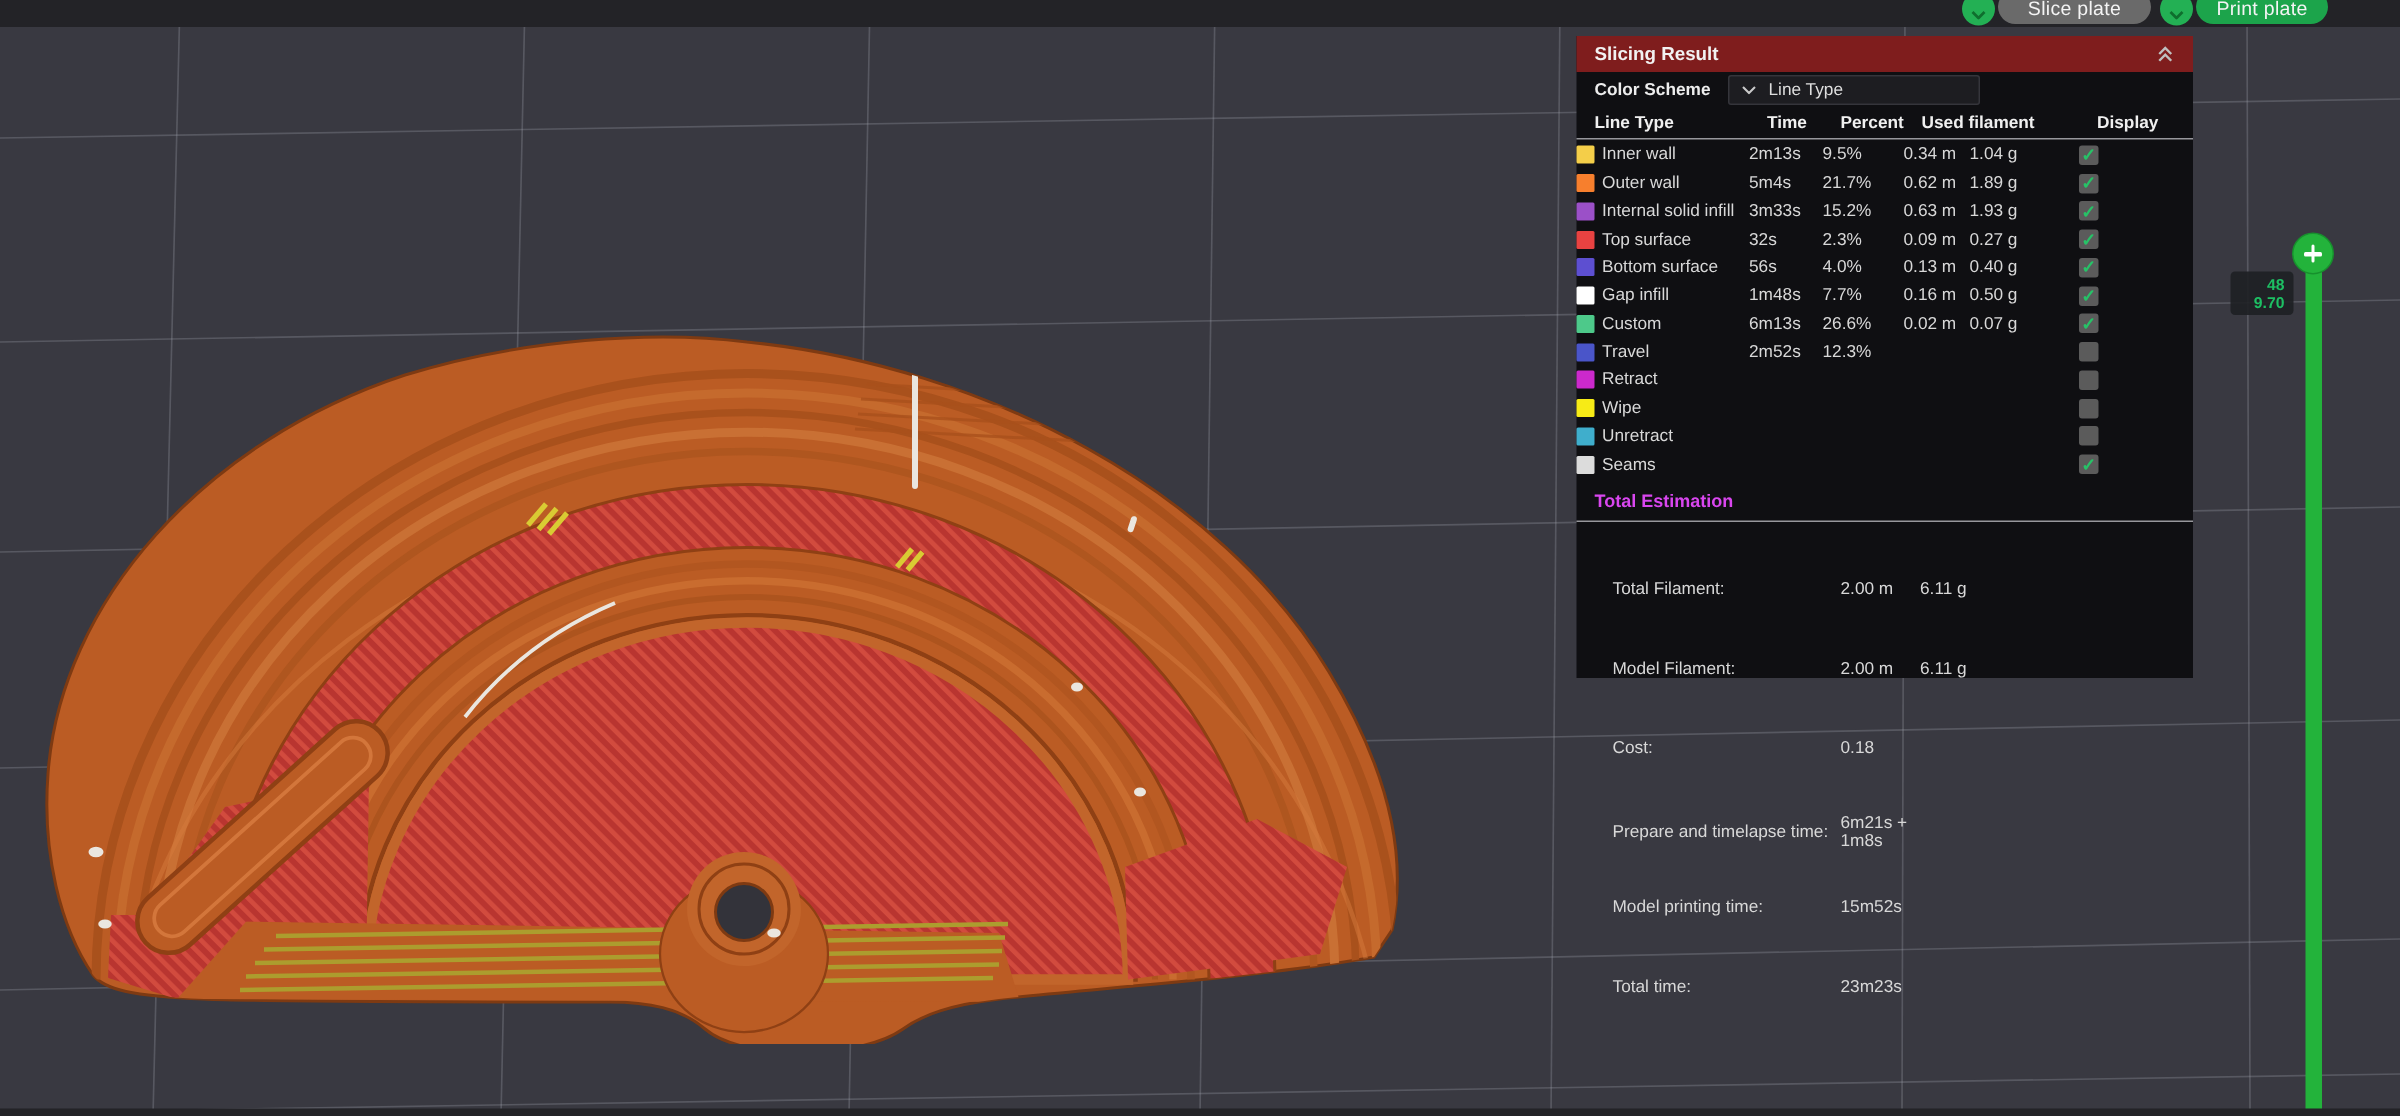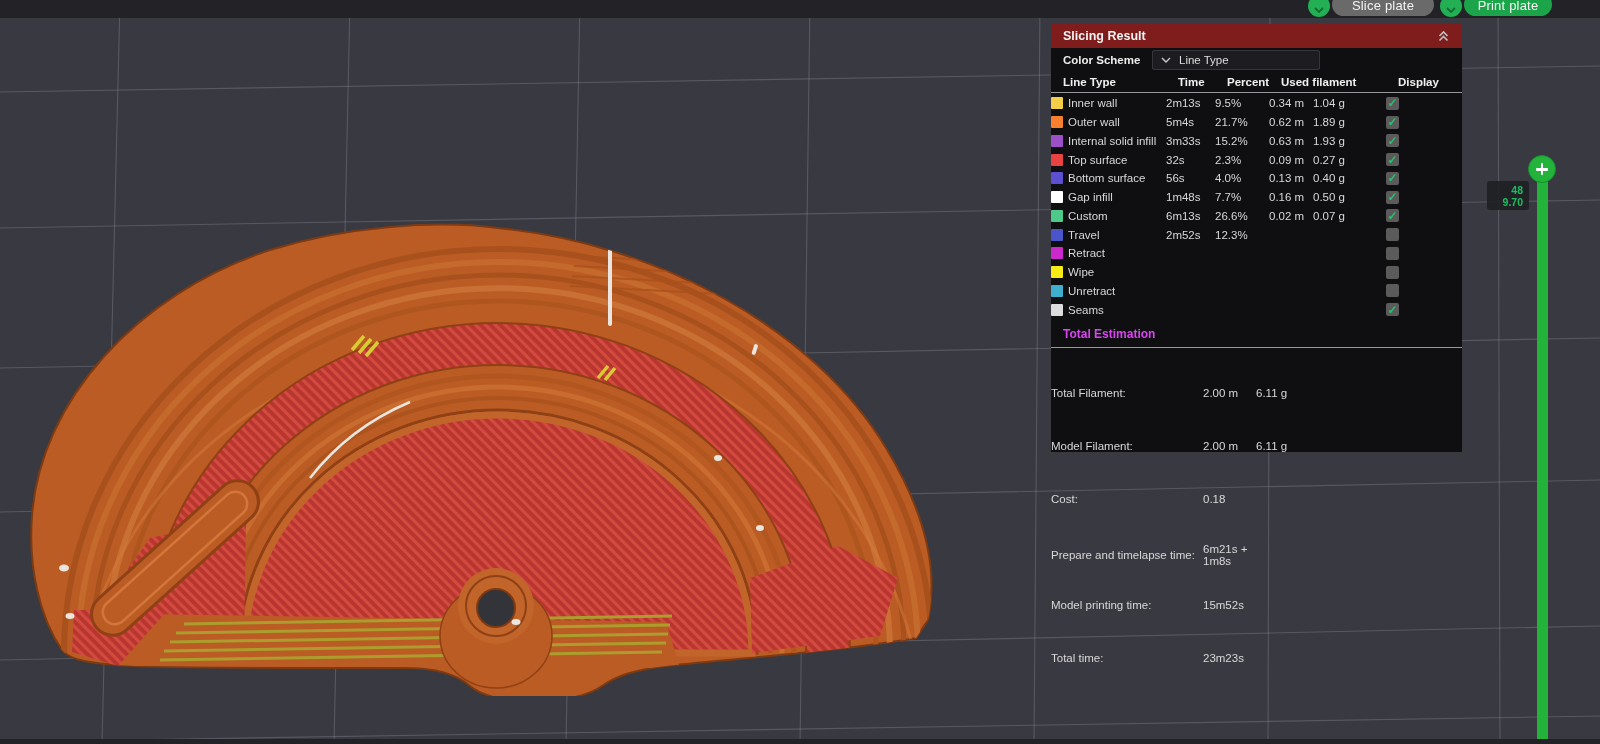--- a/index.html
+++ b/index.html
@@ -52,21 +52,21 @@
   .hairline{border:none;border-top:1px solid #97979C;margin:0 0 1px 0;}
   .lt-row{height:18.75px;}
   .swatch{width:12px;height:12px;border-radius:1px;display:inline-block;}
   .cbcell{display:flex;}
   .cb{
     width:13px;height:13px;background:#5B5B5B;border-radius:2px;display:flex;
     align-items:center;justify-content:center;cursor:pointer;
   }
   .cb .chk{color:#27C267;font-size:12px;font-weight:bold;line-height:10px;}
   .total-title{font-weight:bold;font-size:12px;color:#d946ef;padding:8px 12px 6px 12px;}
-  .tot-row{display:grid;grid-template-columns:152px 53px 1fr;padding-left:0;height:17px;align-items:center;margin-top:36px;}
+  .tot-row{display:grid;grid-template-columns:152px 53px 1fr;padding-left:24px;height:17px;align-items:center;margin-top:36px;}
 
   
   .layer-badge{
     position:absolute;left:1487px;top:141px;width:42px;height:29px;border-radius:3px;
     background:rgba(30,32,36,.9);z-index:15;display:flex;flex-direction:column;
     align-items:flex-end;justify-content:center;padding-right:6px;box-sizing:border-box;margin-top:40px;
   }
   .layer-badge span{color:#1DBF63;font-size:10.5px;line-height:12px;font-weight:bold;}
   .vslider-bar{position:absolute;left:1537px;top:168px;width:11px;height:576px;background:#23B33B;z-index:14;}
   .vslider-handle{

